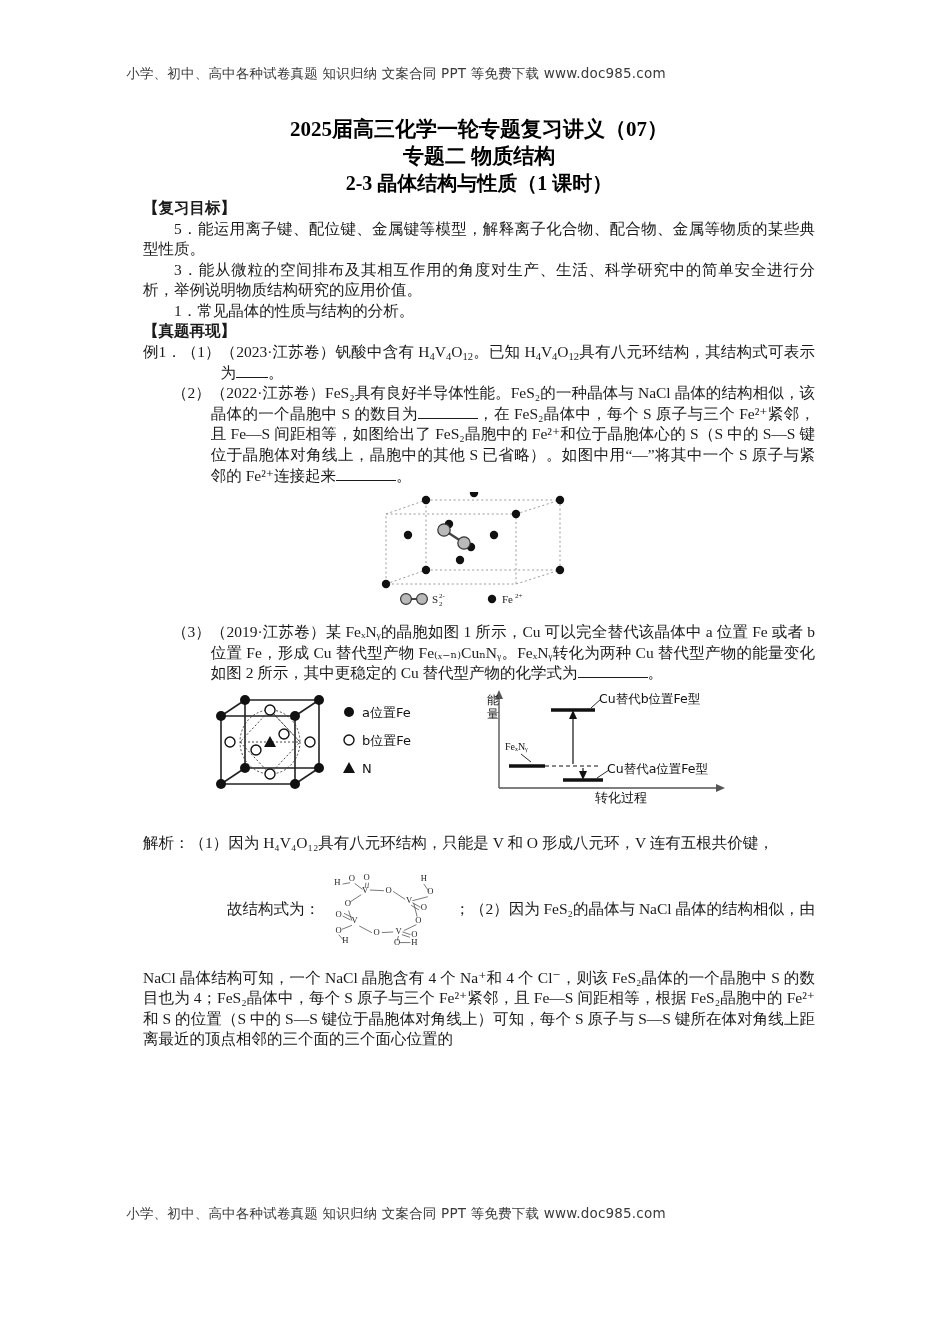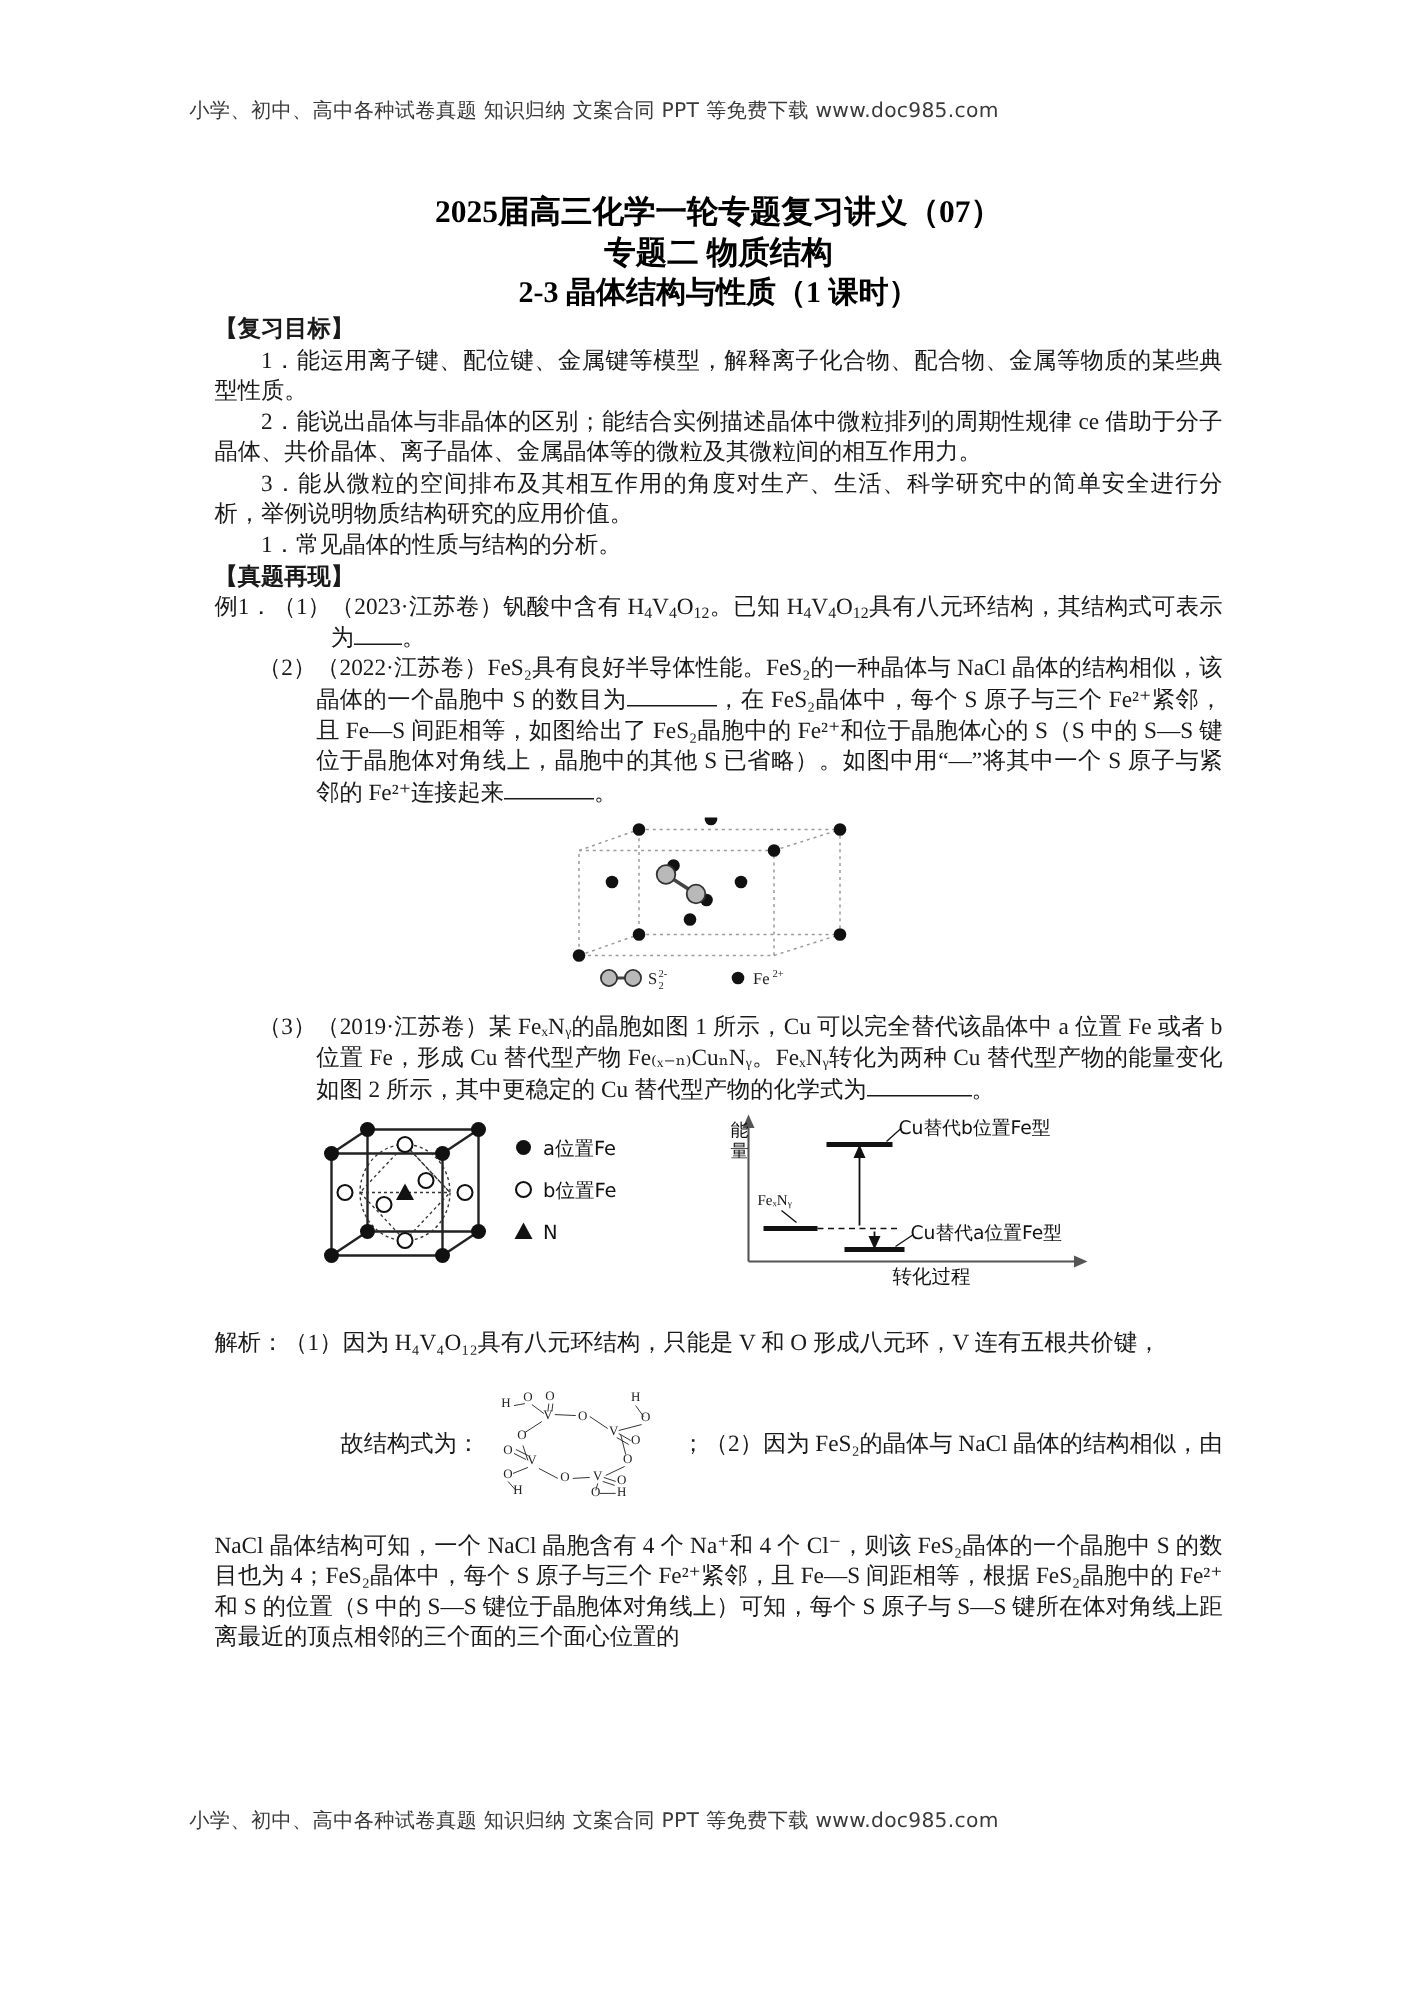--- a/index.html
+++ b/index.html
@@ -15,21 +15,21 @@
 
   .watermark {
     position:absolute; left:0; width:792px;
     text-align:center;
     font-family:"DejaVu Sans","Liberation Sans",sans-serif;
     font-size:13.5px; color:#3a3a3a; letter-spacing:.2px;
   }
   .wm-top { top:65px; }
   .wm-bottom { top:1205px; }
 
-  .content { position:absolute; left:143px; top:128px; width:672px; }
+  .content { position:absolute; left:143px; top:116px; width:672px; }
 
   .title {
     text-align:center; font-weight:bold; color:#000;
     font-family:"Liberation Serif","DejaVu Serif",serif;
   }
   .title1 { font-size:21px; line-height:27px; }
   .title2 { font-size:21px; line-height:27px; }
   .title3 { font-size:20px; line-height:26px; margin-bottom:2px; }
 
   .sec-head { font-weight:bold; font-size:15.5px; line-height:20.5px; }
@@ -58,22 +58,21 @@
 
   <div class="watermark wm-top">小学、初中、高中各种试卷真题 知识归纳 文案合同 PPT 等免费下载  www.doc985.com</div>
 
   <div class="content">
 
     <div class="title title1">2025届高三化学一轮专题复习讲义（07）</div>
     <div class="title title2">专题二 物质结构</div>
     <div class="title title3">2-3  晶体结构与性质（1 课时）</div>
 
     <div class="sec-head">【复习目标】</div>
-    <p class="body ind">1．能运用离子键、配位键、金属键等模型，解释离子化合物、配合物、金属等物质的某些典型性质。</p>
-    <p class="body ind">2．能说出晶体与非晶体的区别；能结合实例描述晶体中微粒排列的周期性规律 ce 借助于分子晶体、共价晶体、离子晶体、金属晶体等的微粒及其微粒间的相互作用力。</p>
+    <p class="body ind">5．能运用离子键、配位键、金属键等模型，解释离子化合物、配合物、金属等物质的某些典型性质。</p>
     <p class="body ind">3．能从微粒的空间排布及其相互作用的角度对生产、生活、科学研究中的简单安全进行分析，举例说明物质结构研究的应用价值。</p>
 
     <p class="body ind">1．常见晶体的性质与结构的分析。</p>
 
     <div class="sec-head">【真题再现】</div>
 
     <div class="qrow">
       <span class="qlabel">例1．</span>
       <span class="qlabel">（1）</span>
       <span class="qbody">

